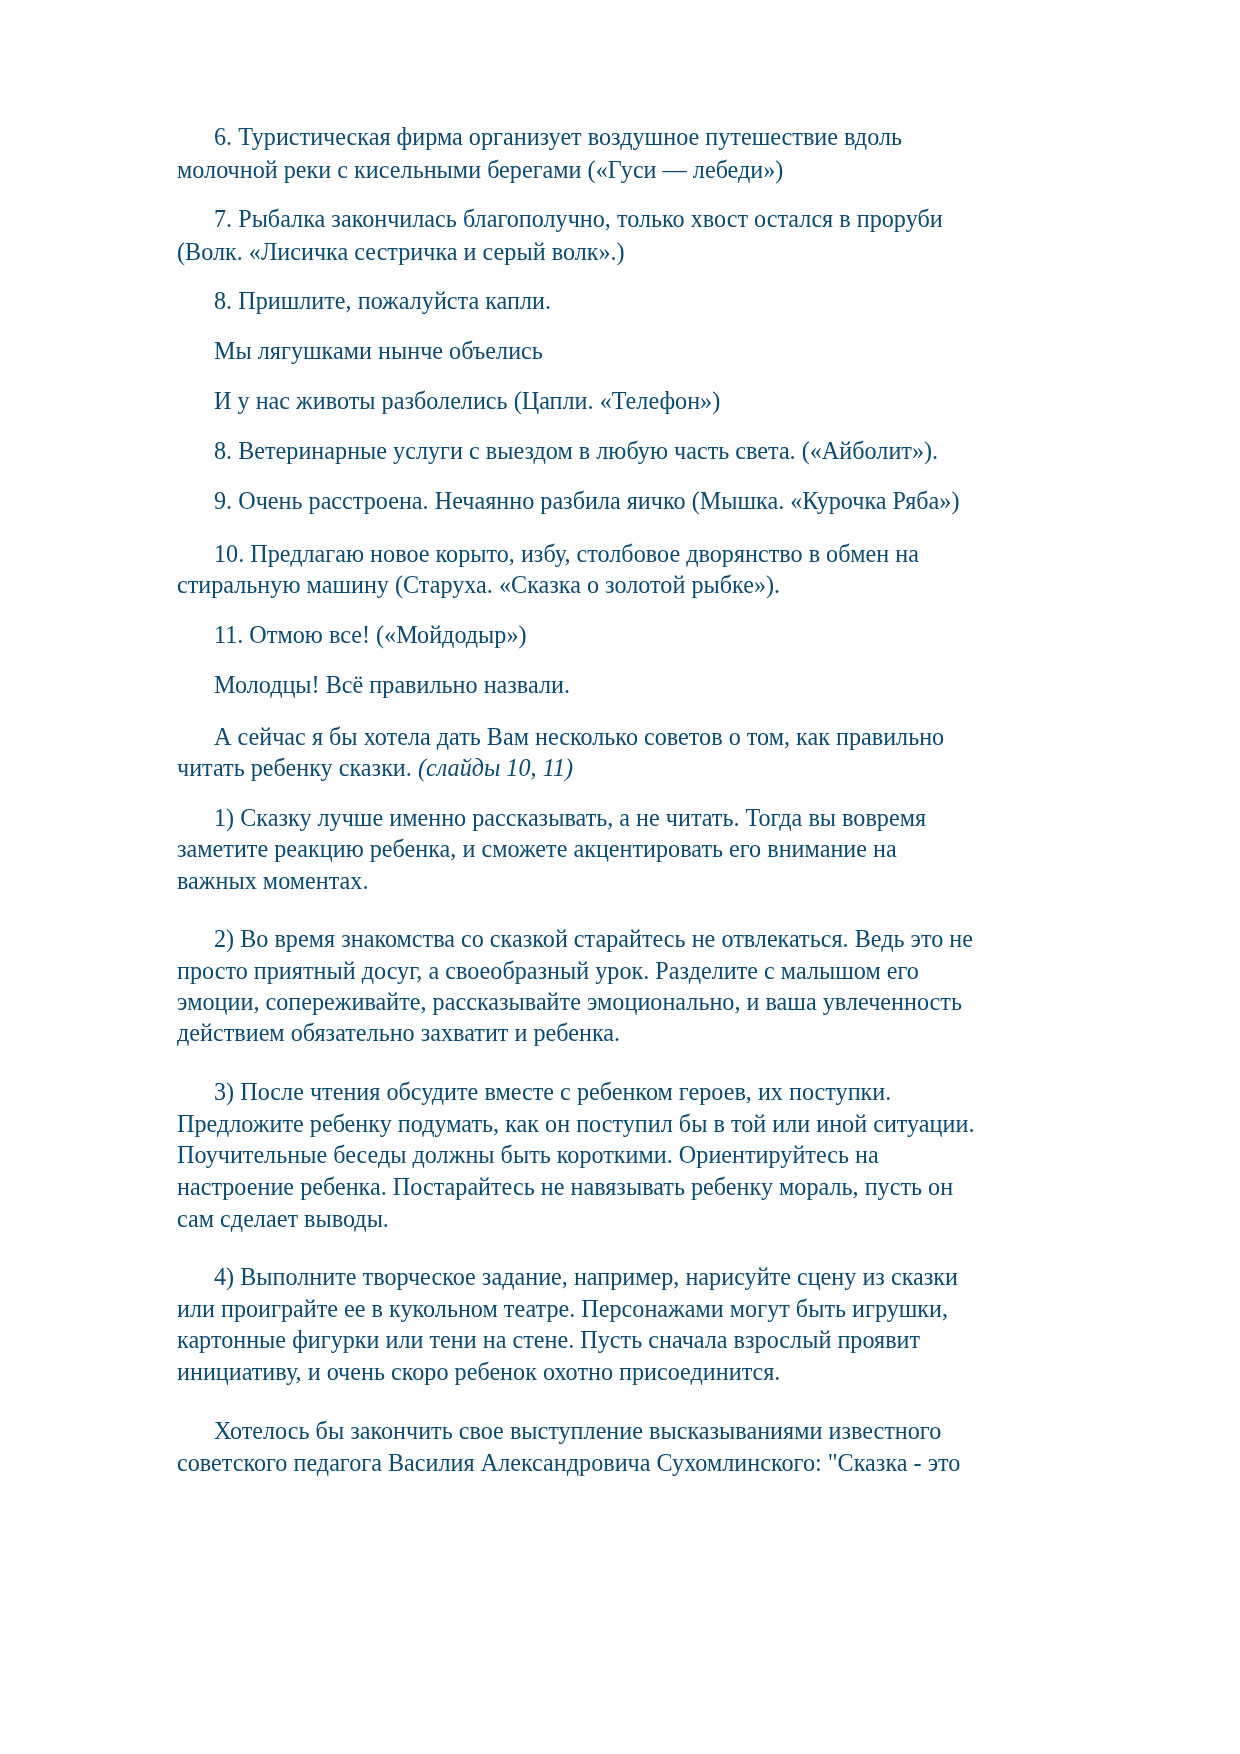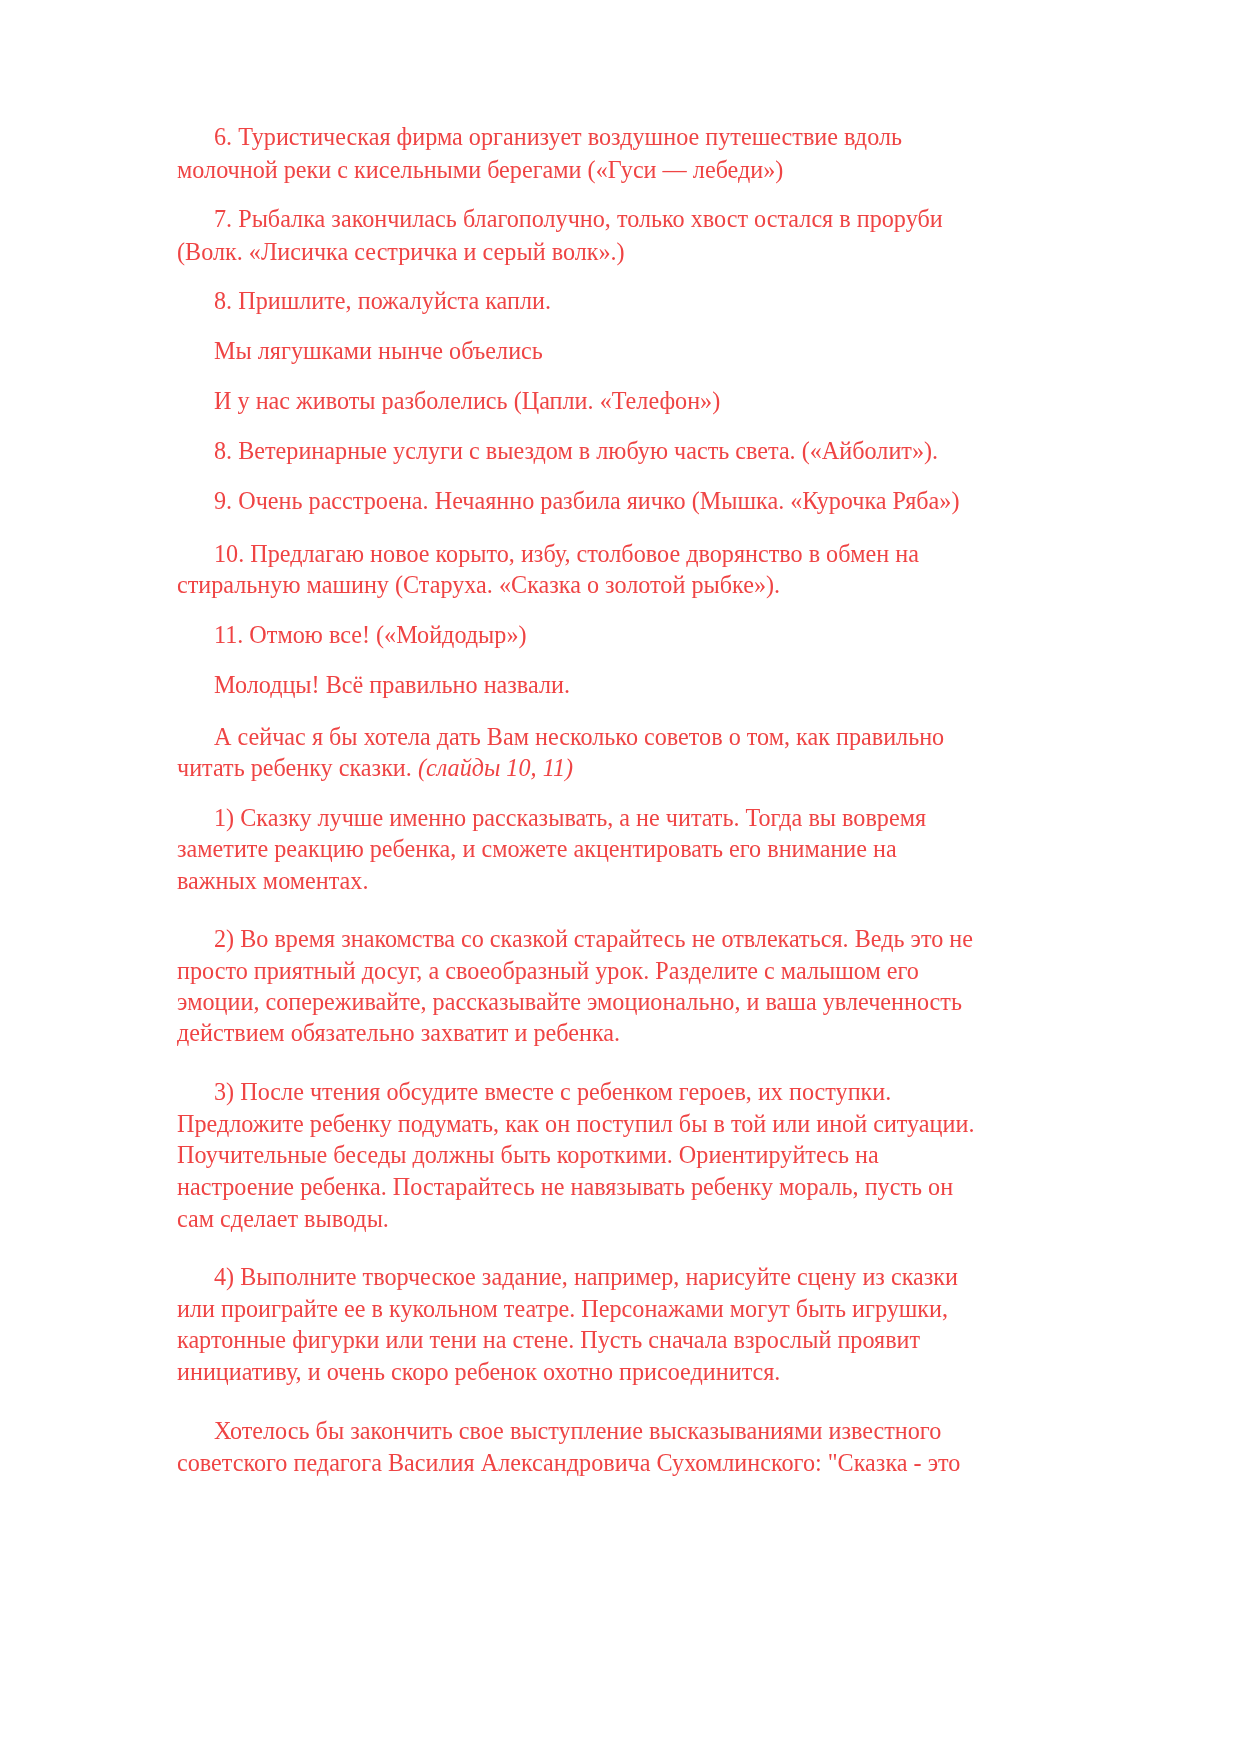--- a/index.html
+++ b/index.html
@@ -1,19 +1,19 @@
 <!DOCTYPE html>
 <html><head>
 <meta charset="utf-8">
 <style>
   html, body { margin: 0; padding: 0; background: #ffffff; }
   body { width: 1240px; height: 1754px; position: relative; overflow: hidden; }
   .page {
     position: absolute; left: 0; top: 0; width: 1240px; height: 1754px;
-    background: #ffffff; color: #ef4444;
+    background: #ffffff; color: #0c4a6e;
     font-family: "Liberation Serif", "DejaVu Serif", serif;
     font-size: 26px; line-height: 33px;
   }
   .line {
     position: absolute; left: 177px; white-space: nowrap;
     transform-origin: left top; transform: scaleX(0.93);
   }
   .ind { left: 214px; }
   .it { font-style: italic; }
 </style>

